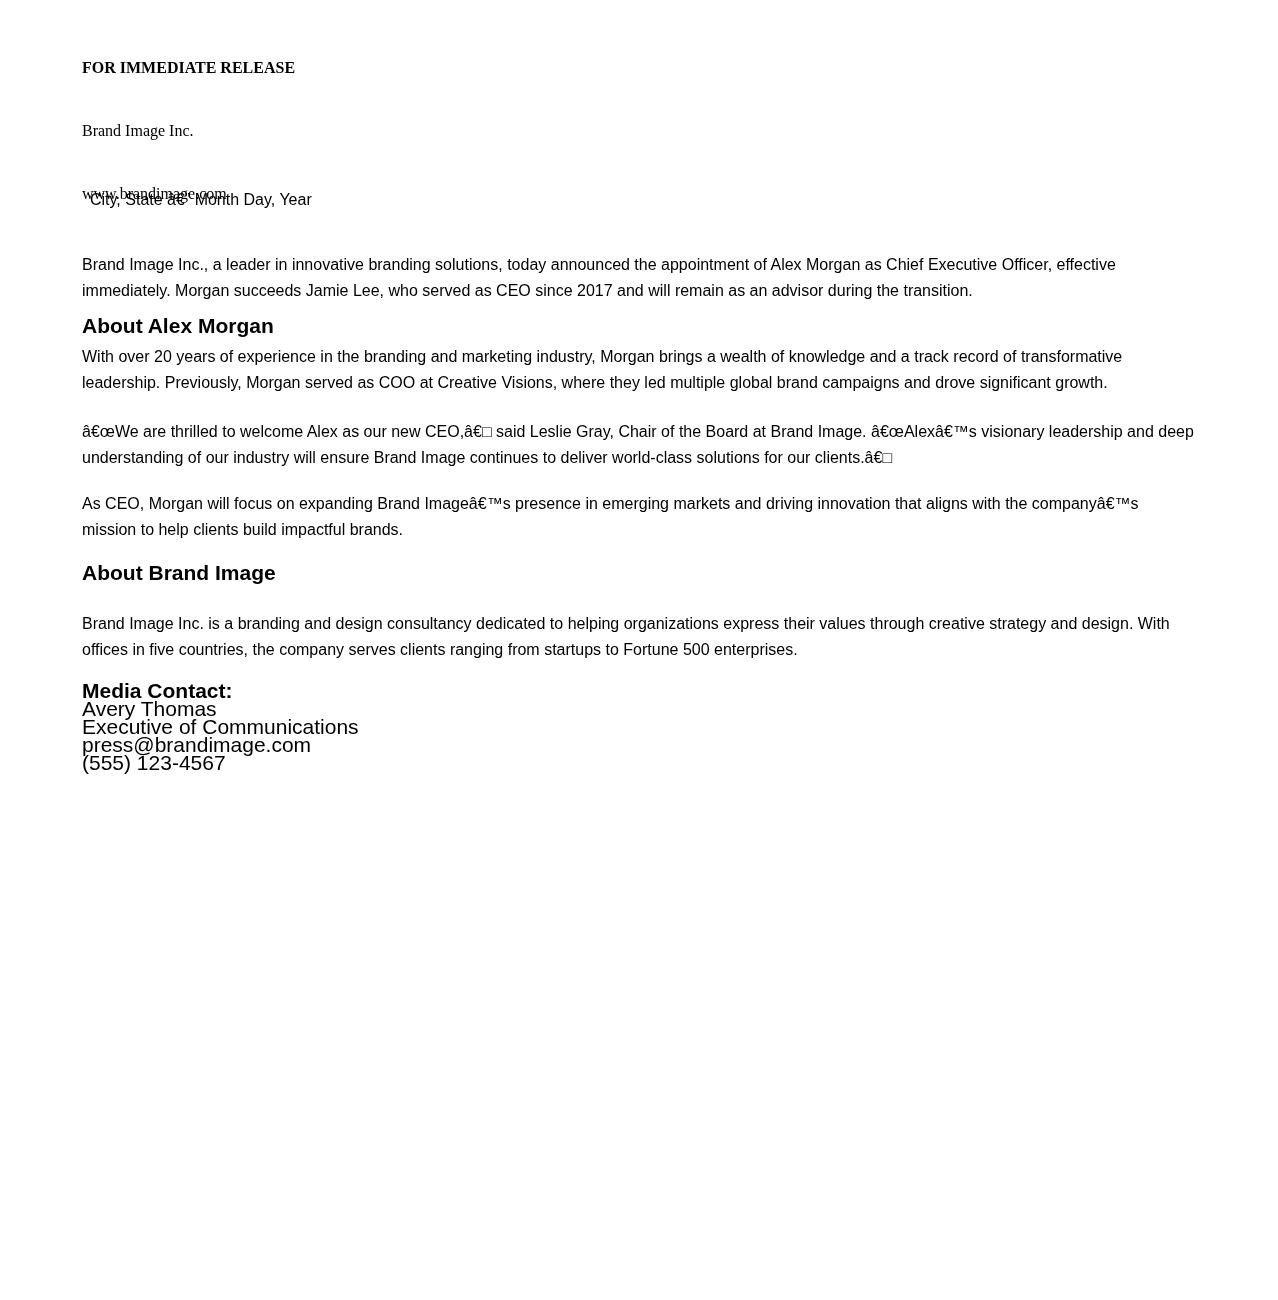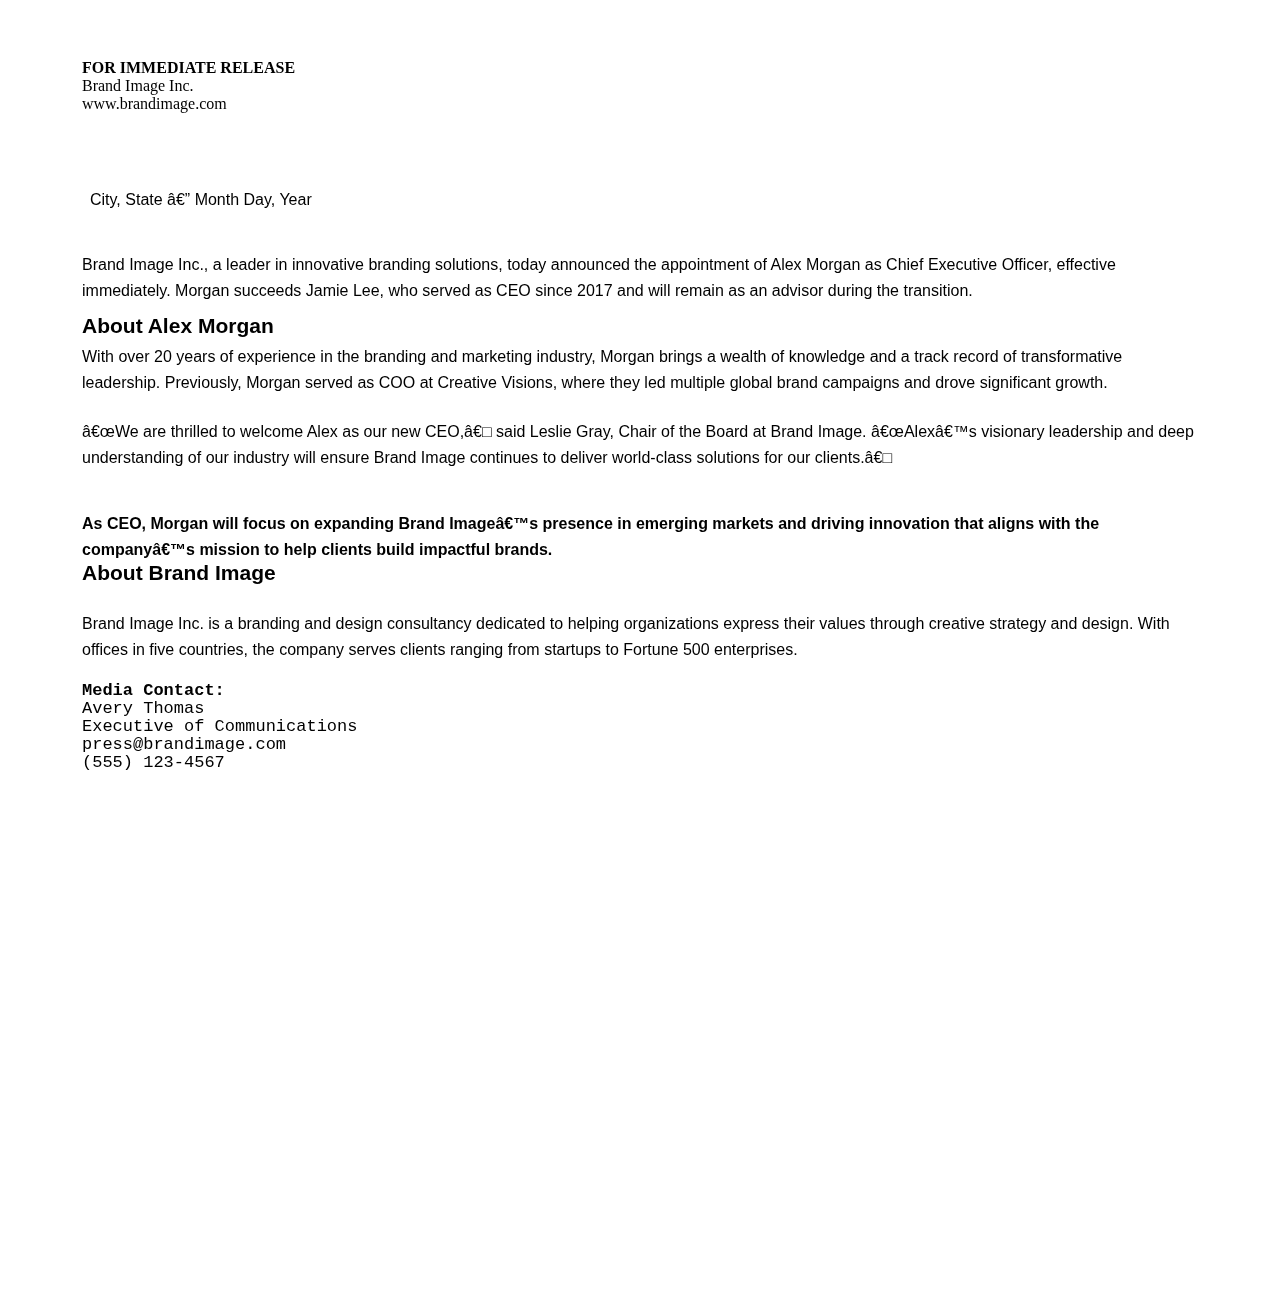--- a/index.html
+++ b/index.html
@@ -12,21 +12,21 @@
       overflow: hidden;
     }
     .page {
       position: absolute;
       left: 82px;
       top: 59px;
       width: 1120px;
     }
     .header-block { font-size: 16px; line-height: 18px; font-family: Liberation Serif, serif; }
     .release-label { font-weight: bold; display: block; }
-    .header-line { display: block; }
+    .header-line { display: block; margin-top: 45px; }
     h1 {
       font-size: 32px;
       font-weight: bold;
       margin: 0;
       position: absolute;
       top: 79px;
       left: 0;
       line-height: 36px;
       white-space: nowrap;
     }
@@ -50,30 +50,29 @@
       font-size: 21px;
       font-weight: bold;
       line-height: 22px;
       position: absolute;
       left: 0;
     }
     .p-intro { top: 181px; margin-top: 12px; }
     .h-about-alex { top: 256px; }
     .p-alex { top: 285px; width: 1060px; }
     .p-quote { top: 360px; width: 1125px; }
-    .p-focus { top: 452px; width: 1070px; font-weight: bold; }
+    .p-focus { top: 432px; width: 1070px; }
     .h-about-brand { top: 503px; }
     .p-brand { top: 552px; width: 1100px; }
     .contact-block {
       position: absolute;
       top: 623px;
       left: 0;
-      font-size: 17px;
+      font-size: 21px;
       line-height: 18px;
-      font-family: Liberation Mono, monospace;
     }
     .contact-label { font-weight: bold; display: block; }
     .contact-line { display: block; }
   </style>
 </head>
 <body>
 
 <div class="page">
 
   <div class="header-block">

